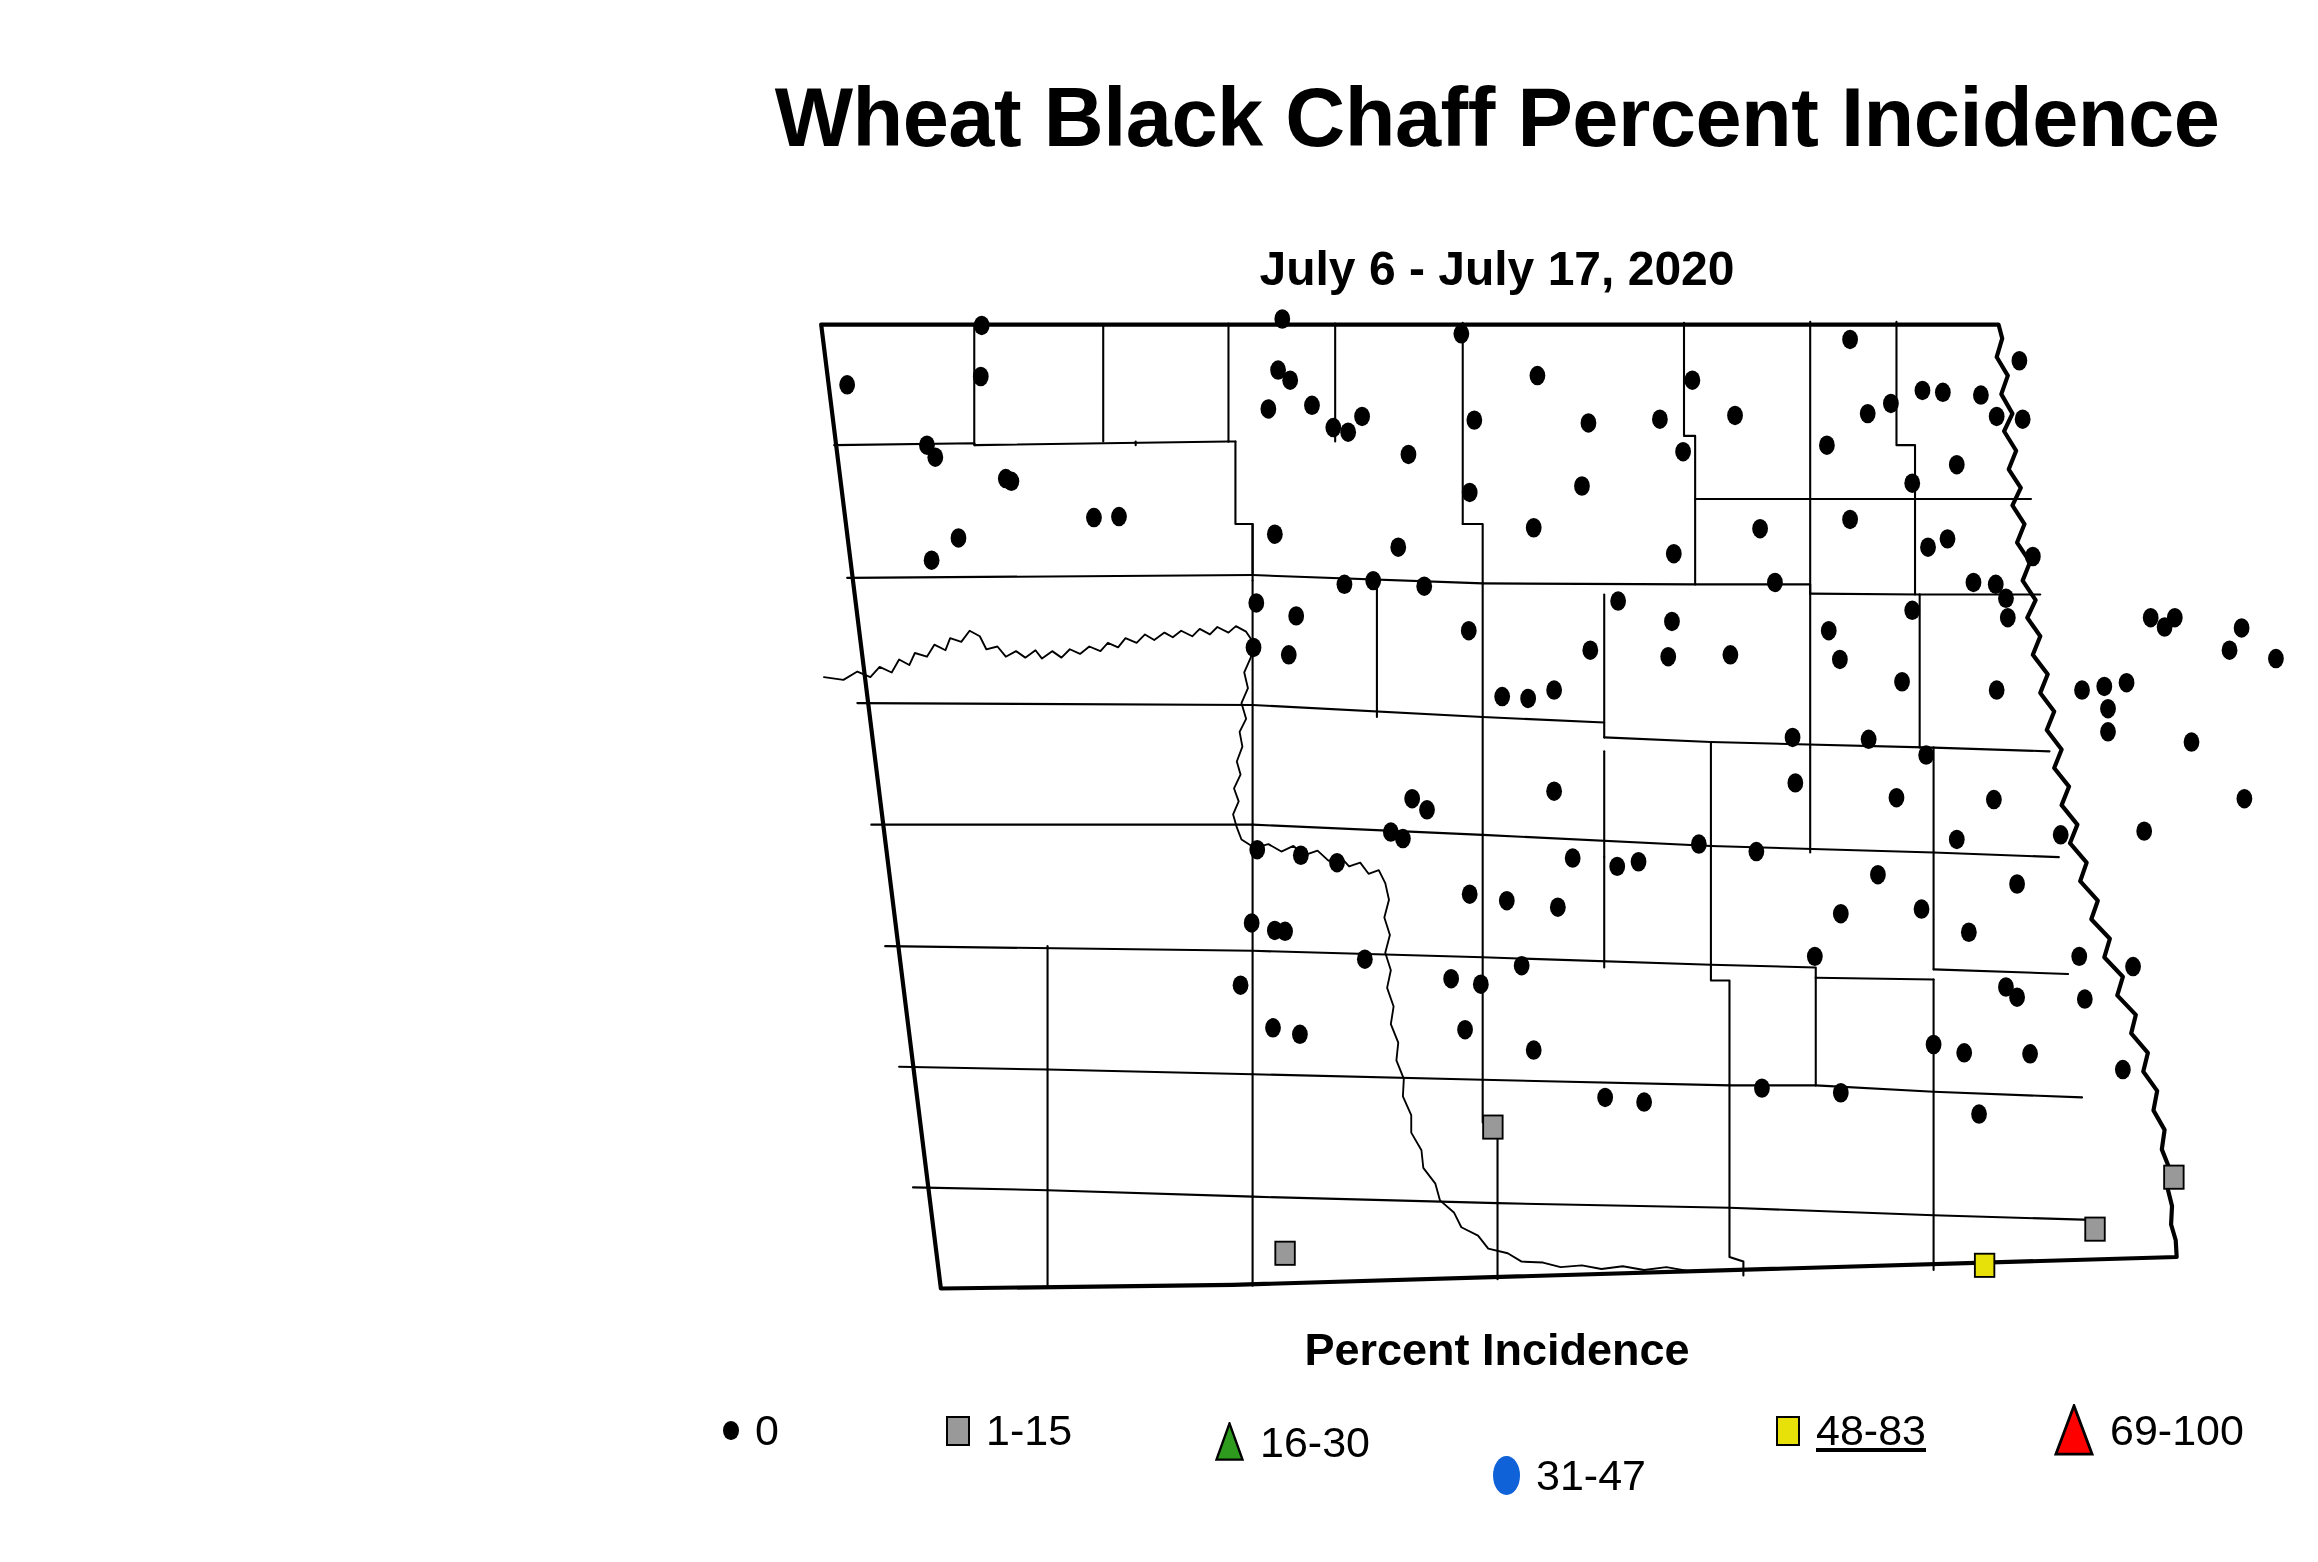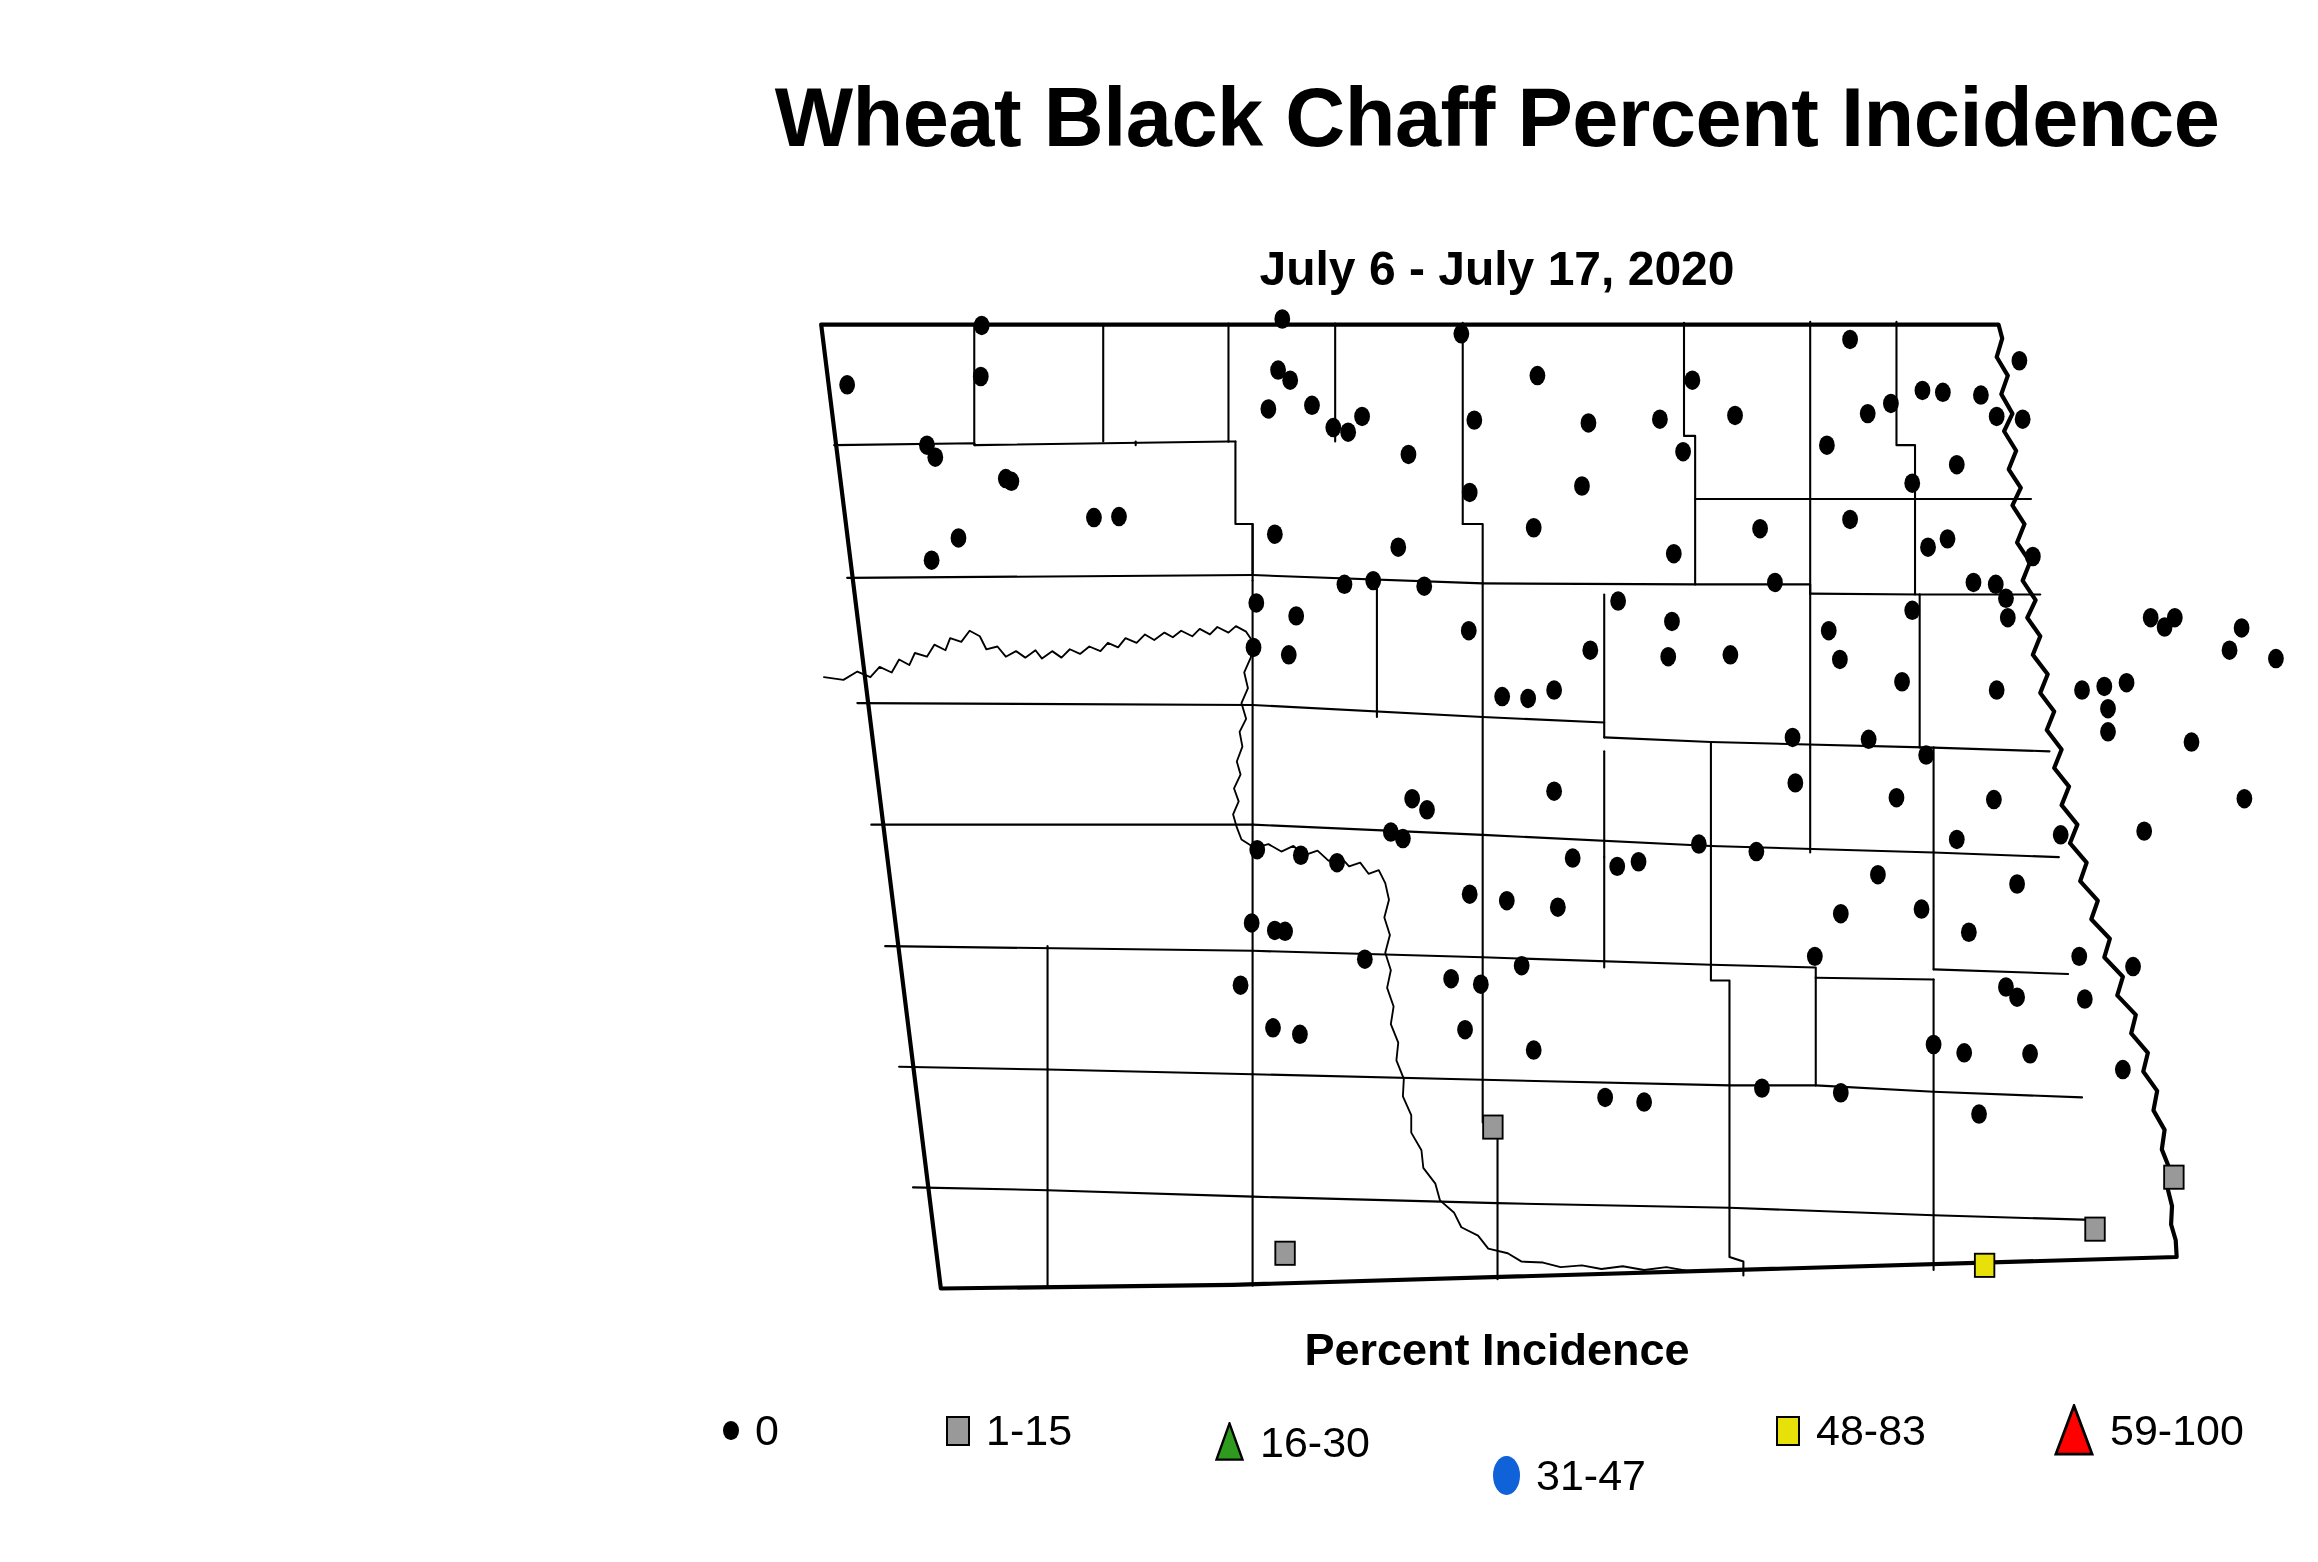--- a/index.html
+++ b/index.html
@@ -442,30 +442,30 @@
           </svg>
       </span>
       <span class="legend-label">16-30</span>
     </div>
 
     <div class="legend-item" style="left:770px;margin-top:45px;">
       <span class="sw-circle" style="background:#0F62D8;"></span>
       <span class="legend-label">31-47</span>
     </div>
 
-    <div class="legend-item" style="left:1053px;">
+    <div class="legend-item" style="left:1053px;text-decoration:underline;">
       <span class="sw-square" style="background:#E8E109;"></span>
       <span class="legend-label">48-83</span>
     </div>
 
     <div class="legend-item" style="left:1331px;">
       <span class="tri-shape">
         <svg width="40" height="52" viewBox="0 0 86 112">
             <polygon points="43,4 82,108 4,108" fill="#FF0000" stroke="#000000" stroke-width="6"></polygon>
           </svg>
       </span>
-      <span class="legend-label">59-100</span>
+      <span class="legend-label">69-100</span>
     </div>
 
   </div>
 
 </div>
 
 
 </body></html>

